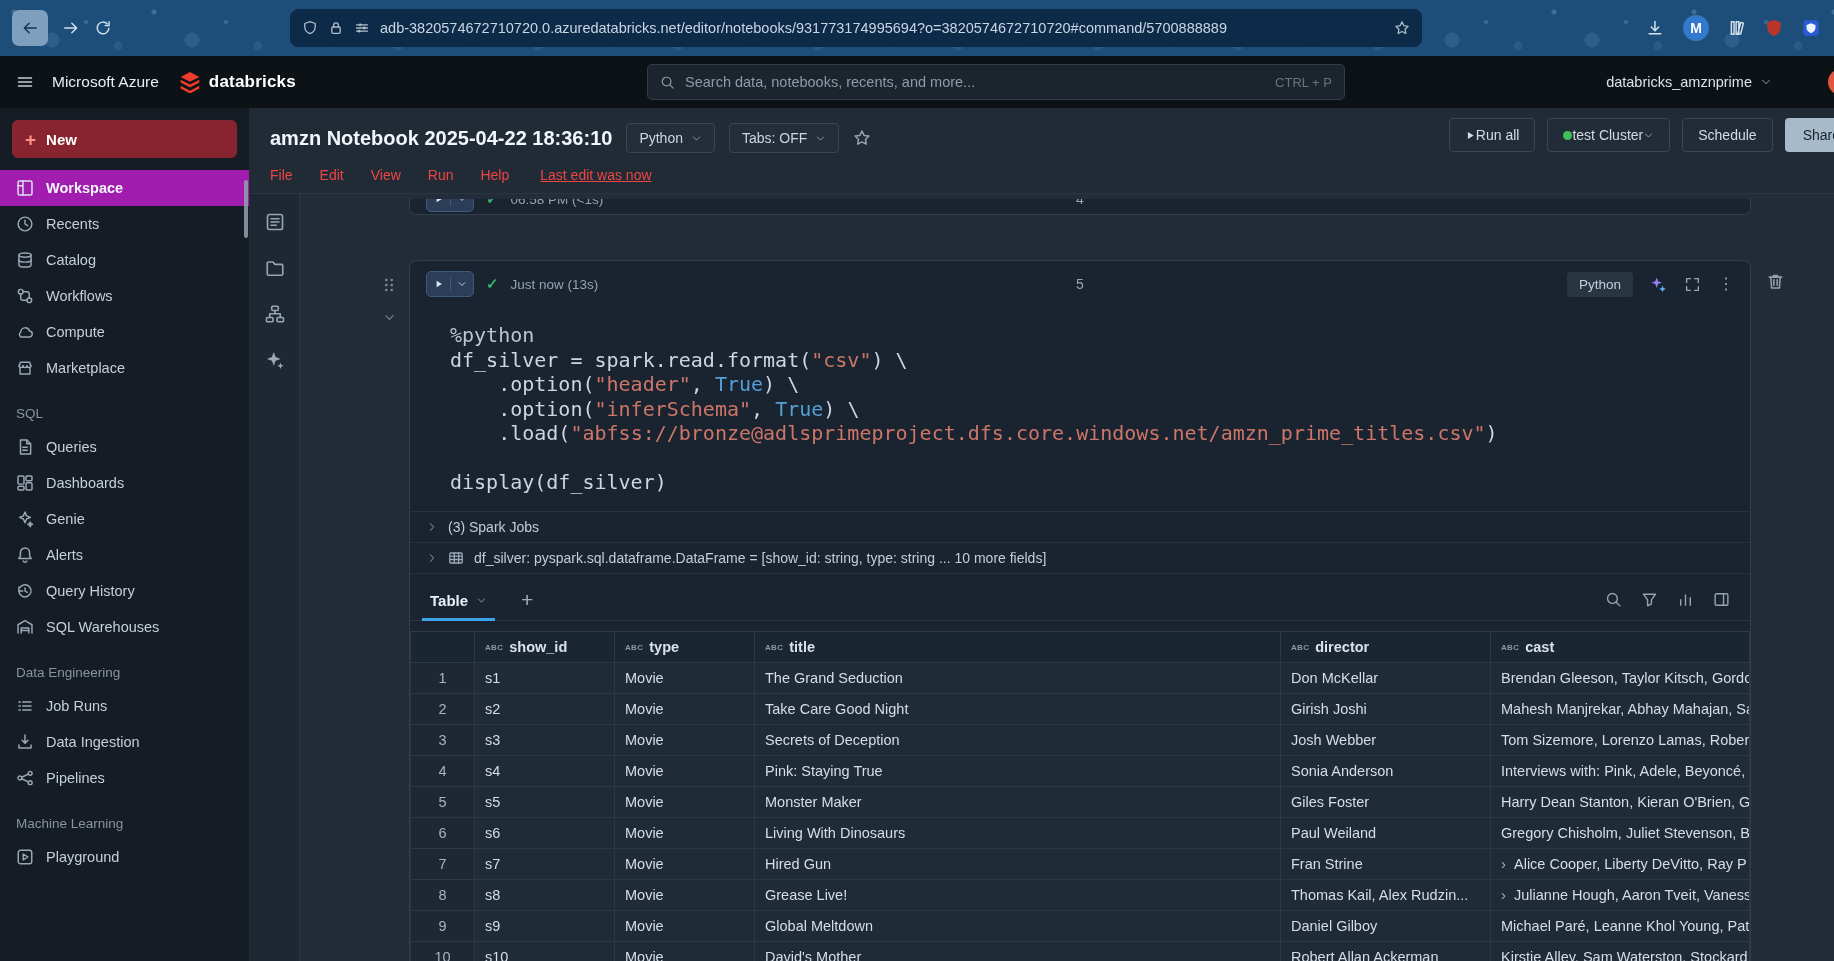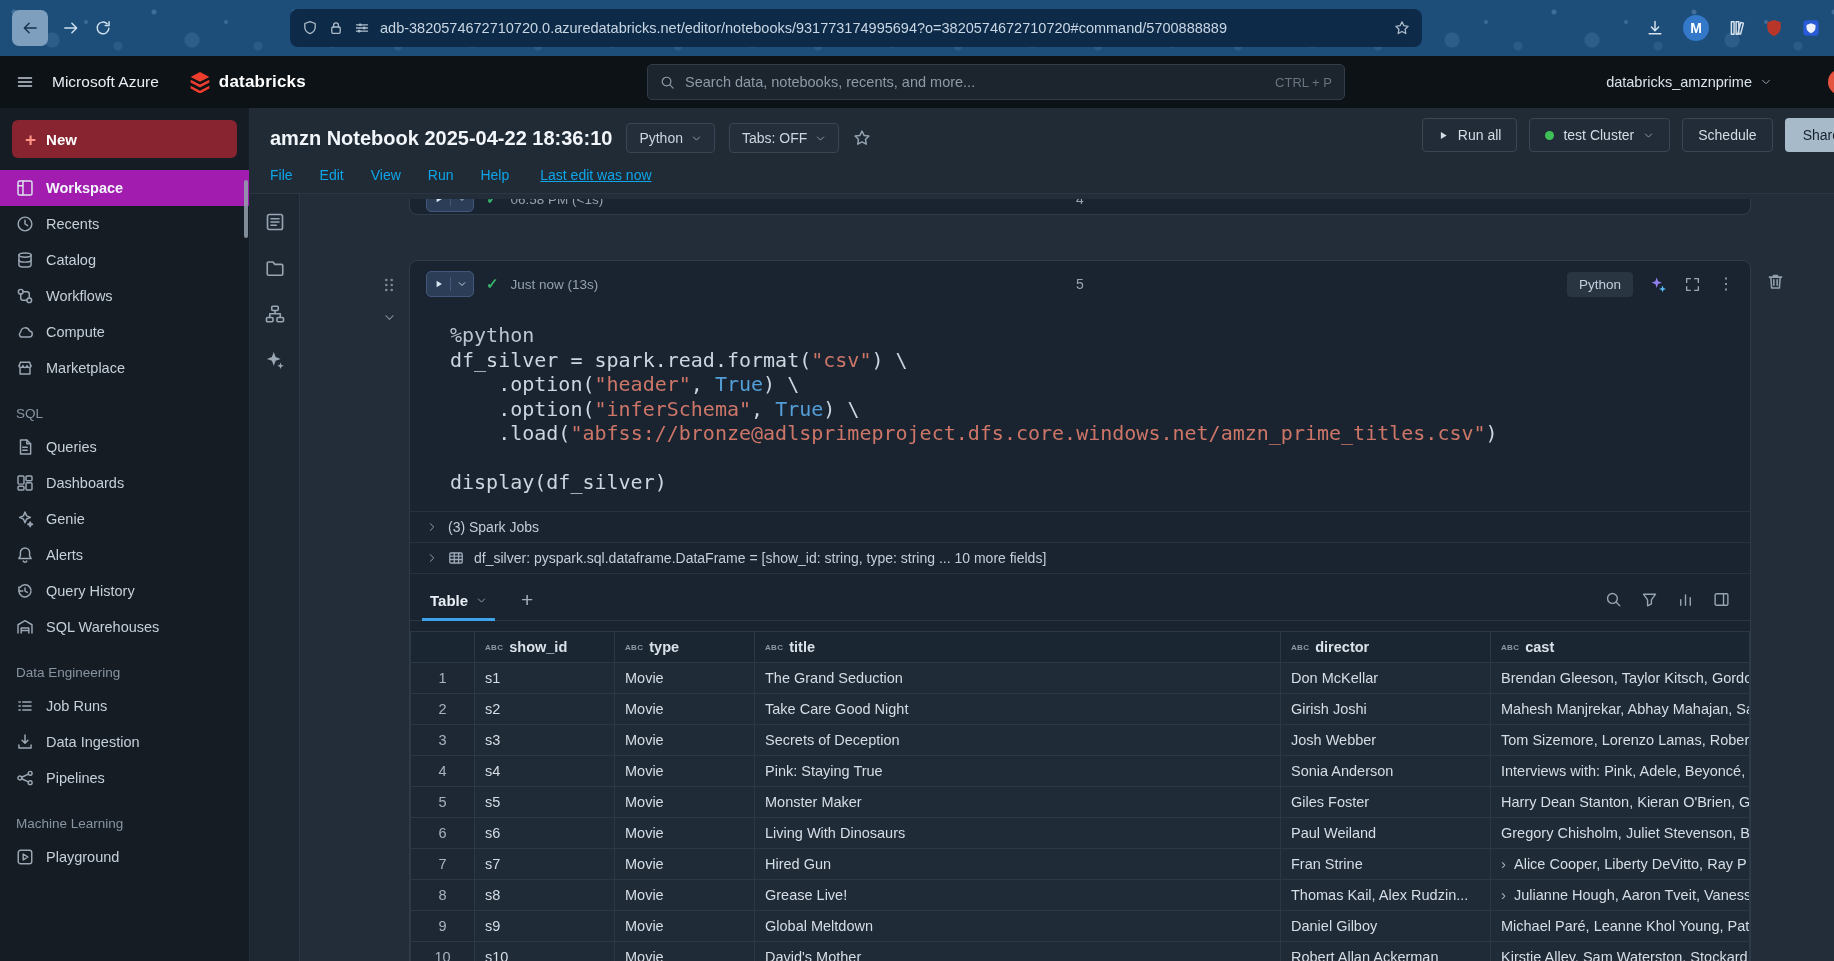--- a/index.html
+++ b/index.html
@@ -34,21 +34,21 @@
   .u-star{width:16px;height:16px;color:#aebdc9;margin-left:auto;}
   .b-right{position:absolute;right:14px;top:0;height:56px;display:flex;align-items:center;gap:19px;}
   .b-ic{width:18px;height:18px;color:#d7e3ee;}
   .b-avatar{width:26px;height:26px;border-radius:50%;background:#3478c9;color:#fff;font-size:14px;
     font-weight:700;display:flex;align-items:center;justify-content:center;}
 
   
   .dbx-nav{position:absolute;top:56px;left:0;right:0;height:52px;background:var(--nav-bg);
     display:flex;align-items:center;padding:0 16px;}
   .hamburger{width:18px;height:18px;color:#c3cdd7;margin-right:18px;}
-  .azure-label{font-size:15.5px;color:#e8eef4;margin-right:30px;white-space:nowrap;}
+  .azure-label{font-size:15.5px;color:#e8eef4;margin-right:20px;white-space:nowrap;}
   .brand{display:flex;align-items:center;gap:8px;}
   .brand [data-icon]{width:22px;height:22px;}
   .brand-name{font-size:17px;font-weight:700;color:#fff;letter-spacing:.2px;}
   .dbx-search{position:absolute;left:647px;top:8px;width:698px;height:36px;background:#1c252e;
     border:1px solid #313d49;border-radius:5px;display:flex;align-items:center;gap:10px;padding:0 12px;}
   .dbx-search [data-icon]{width:15px;height:15px;color:#8d9aa7;}
   .search-ph{font-size:14.5px;color:#8d9aa7;flex:1;white-space:nowrap;overflow:hidden;}
   .search-sc{font-size:13px;color:#67737f;white-space:nowrap;}
   .ws-chip{position:absolute;right:62px;display:flex;align-items:center;gap:8px;font-size:14.5px;color:#dbe3ea;}
   .ws-chip [data-icon]{width:12px;height:12px;color:#9aa7b4;}
@@ -70,26 +70,26 @@
   .content{flex:1;display:flex;flex-direction:column;min-width:0;background:#202b36;}
   .nb-header{height:86px;flex:none;padding:12px 0 0 20px;position:relative;border-bottom:1px solid #2b3642;}
   .nb-title-row{display:flex;align-items:center;gap:14px;height:36px;}
   .nb-title{font-size:20px;font-weight:700;color:#f2f6fa;white-space:nowrap;}
   .hdr-chip{height:30px;border:1px solid #3a4654;background:#232e3a;border-radius:4px;padding:0 12px;
     display:flex;align-items:center;gap:8px;color:#ccd6e0;font-size:14px;cursor:pointer;white-space:nowrap;}
   .cd{width:11px;height:11px;color:#9aa7b4;}
   .nb-star{width:18px;height:18px;color:#97a5b2;}
   .nb-actions{position:absolute;right:-24px;top:10px;display:flex;gap:12px;}
   .hdr-btn{height:34px;border:1px solid #3a4654;background:#212c38;border-radius:4px;padding:0 15px;
-    color:#d4dce4;font-size:14px;display:flex;align-items:center;gap:9px;cursor:pointer;white-space:nowrap;
+    color:#d4dce4;font-size:14px;display:flex;align-items:center;cursor:pointer;white-space:nowrap;
     font-family:"Liberation Sans",sans-serif;}
   .hdr-btn .pl{width:11px;height:11px;color:#d4dce4;}
   .hdr-btn .dot{width:9px;height:9px;border-radius:50%;background:#3fbf58;}
   .hdr-btn.share{background:#a7bac9;border:none;color:#16222e;padding:0 18px;}
-  .nb-menus{display:flex;align-items:flex-start;gap:27px;margin-top:11px;font-size:14px;color:#0ea5e9;}
+  .nb-menus{display:flex;align-items:flex-start;gap:27px;margin-top:11px;font-size:14px;color:#ef4444;}
   .menu-item{cursor:pointer;}
   .last-edit{text-decoration:underline;margin-left:4px;cursor:pointer;}
 
   .nb-body{flex:1;display:flex;min-height:0;}
   .rail{width:50px;flex:none;background:var(--rail-bg);border-right:1px solid #2b3642;display:flex;
     flex-direction:column;align-items:center;padding-top:18px;gap:26px;}
   .rail-ic{width:20px;height:20px;color:#97a5b2;cursor:pointer;}
   .canvas{flex:1;position:relative;overflow:hidden;background:var(--canvas);}
 
   

